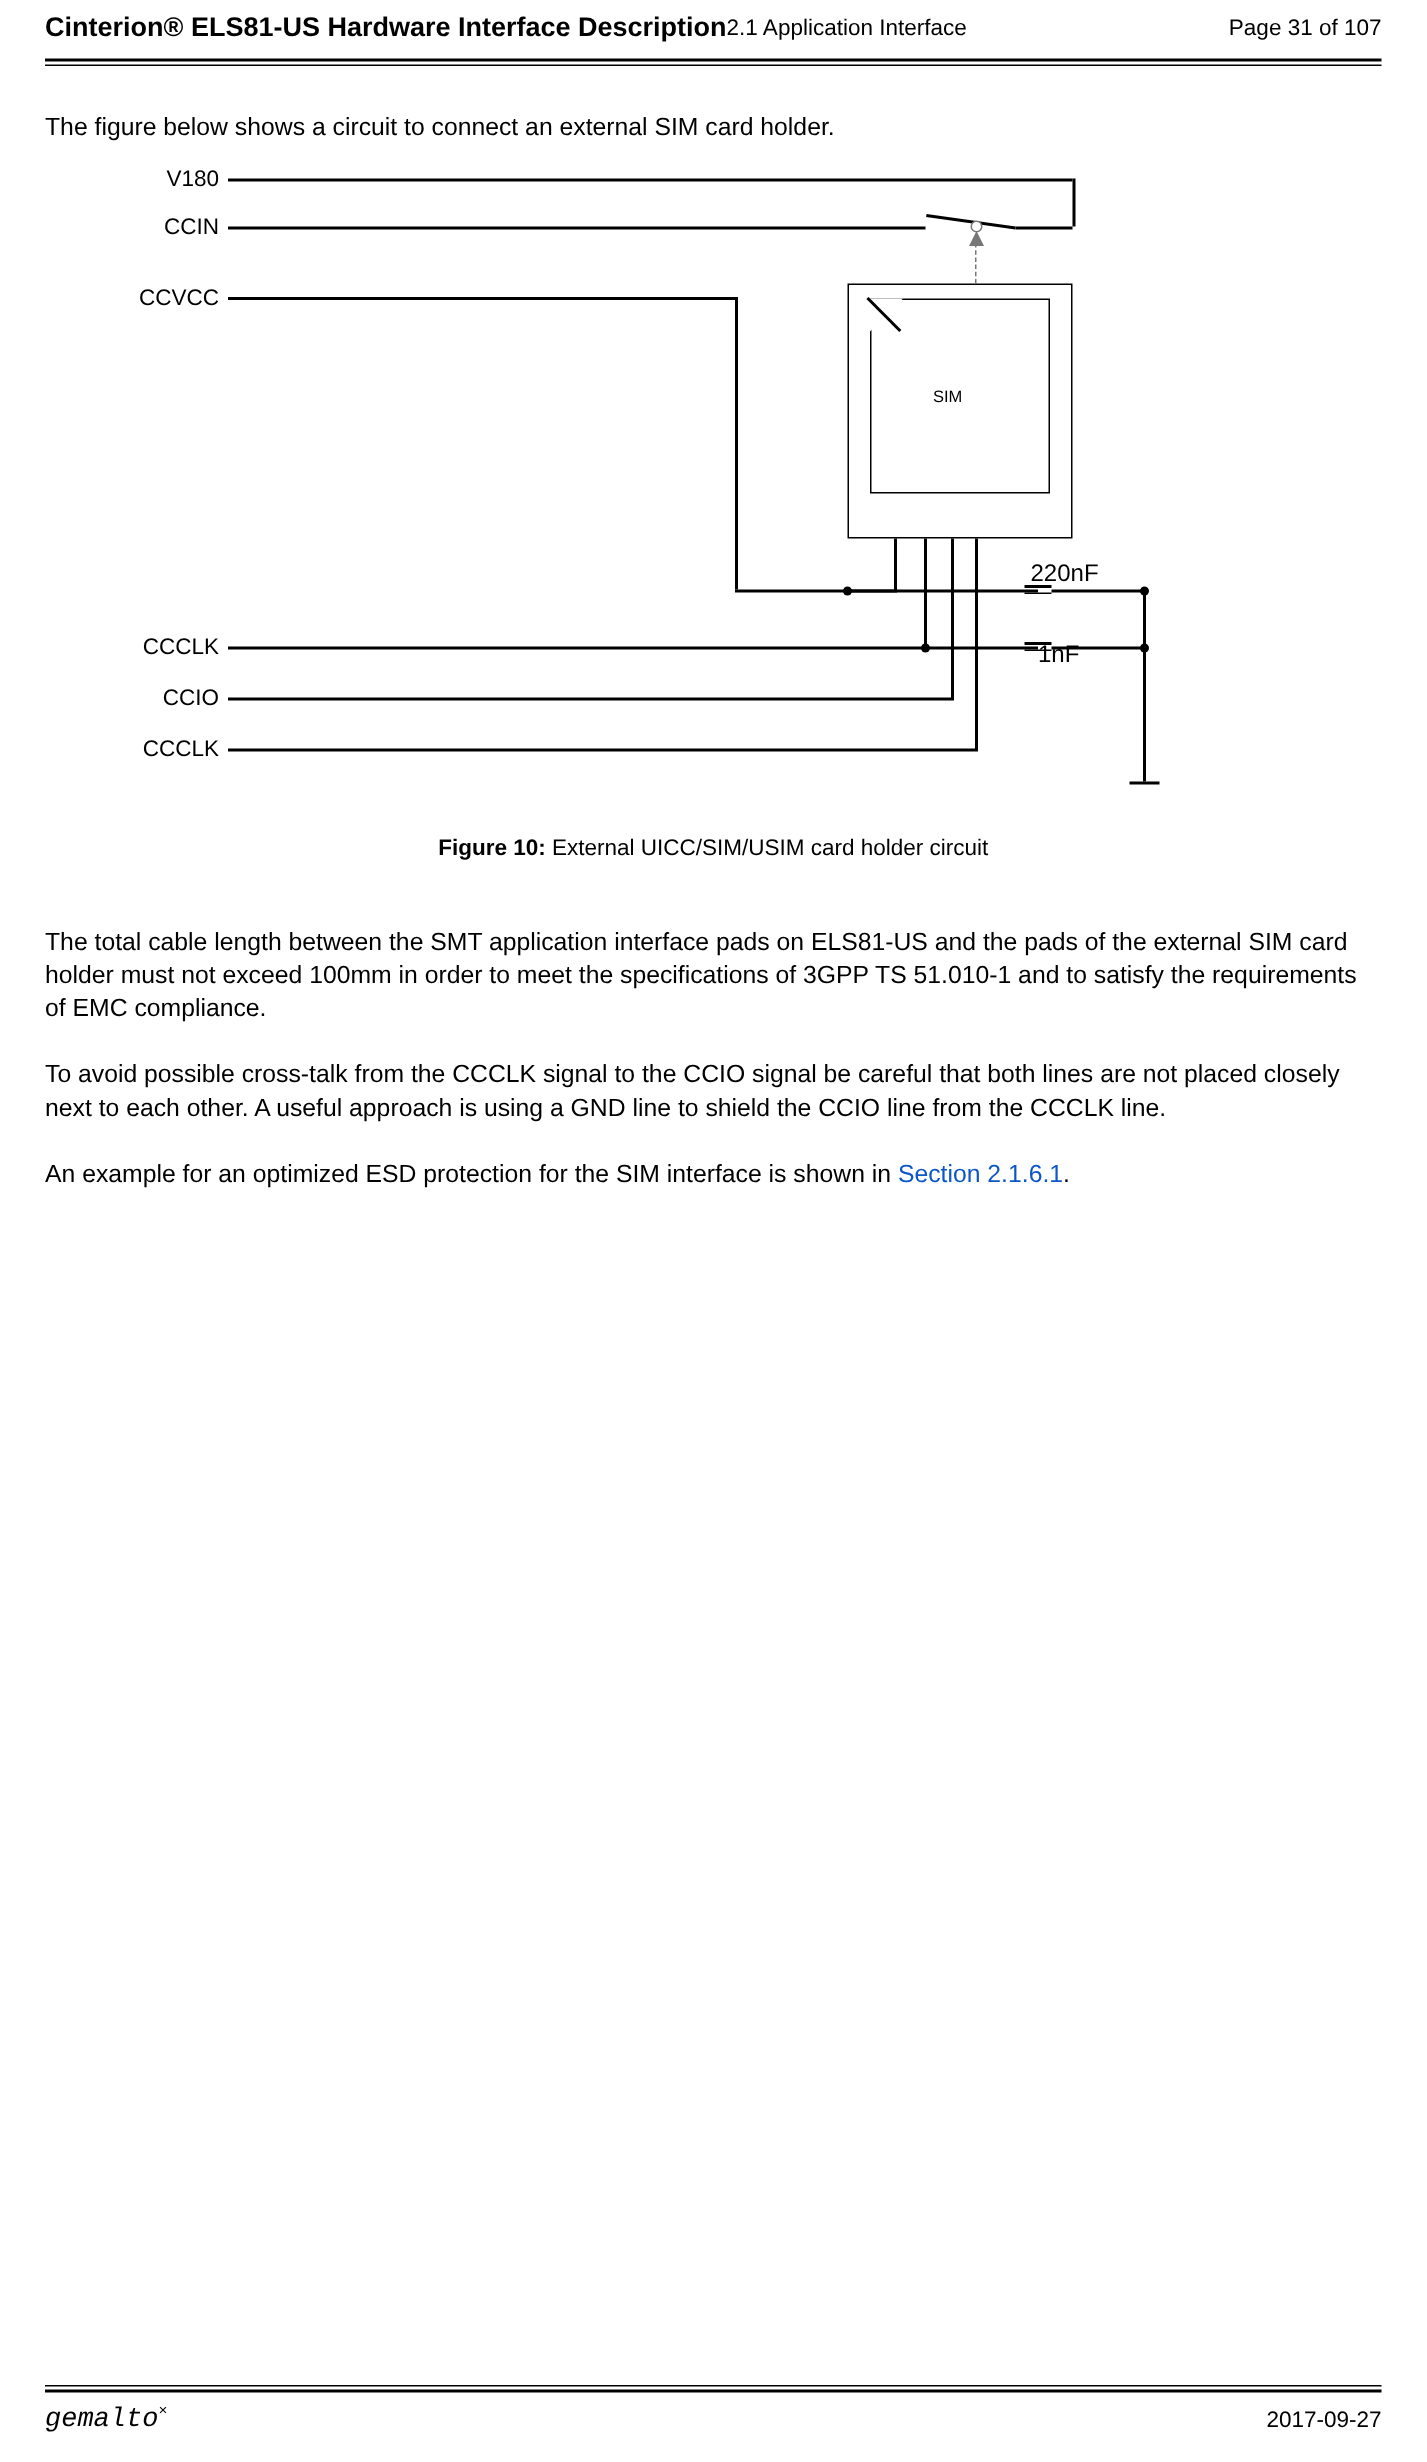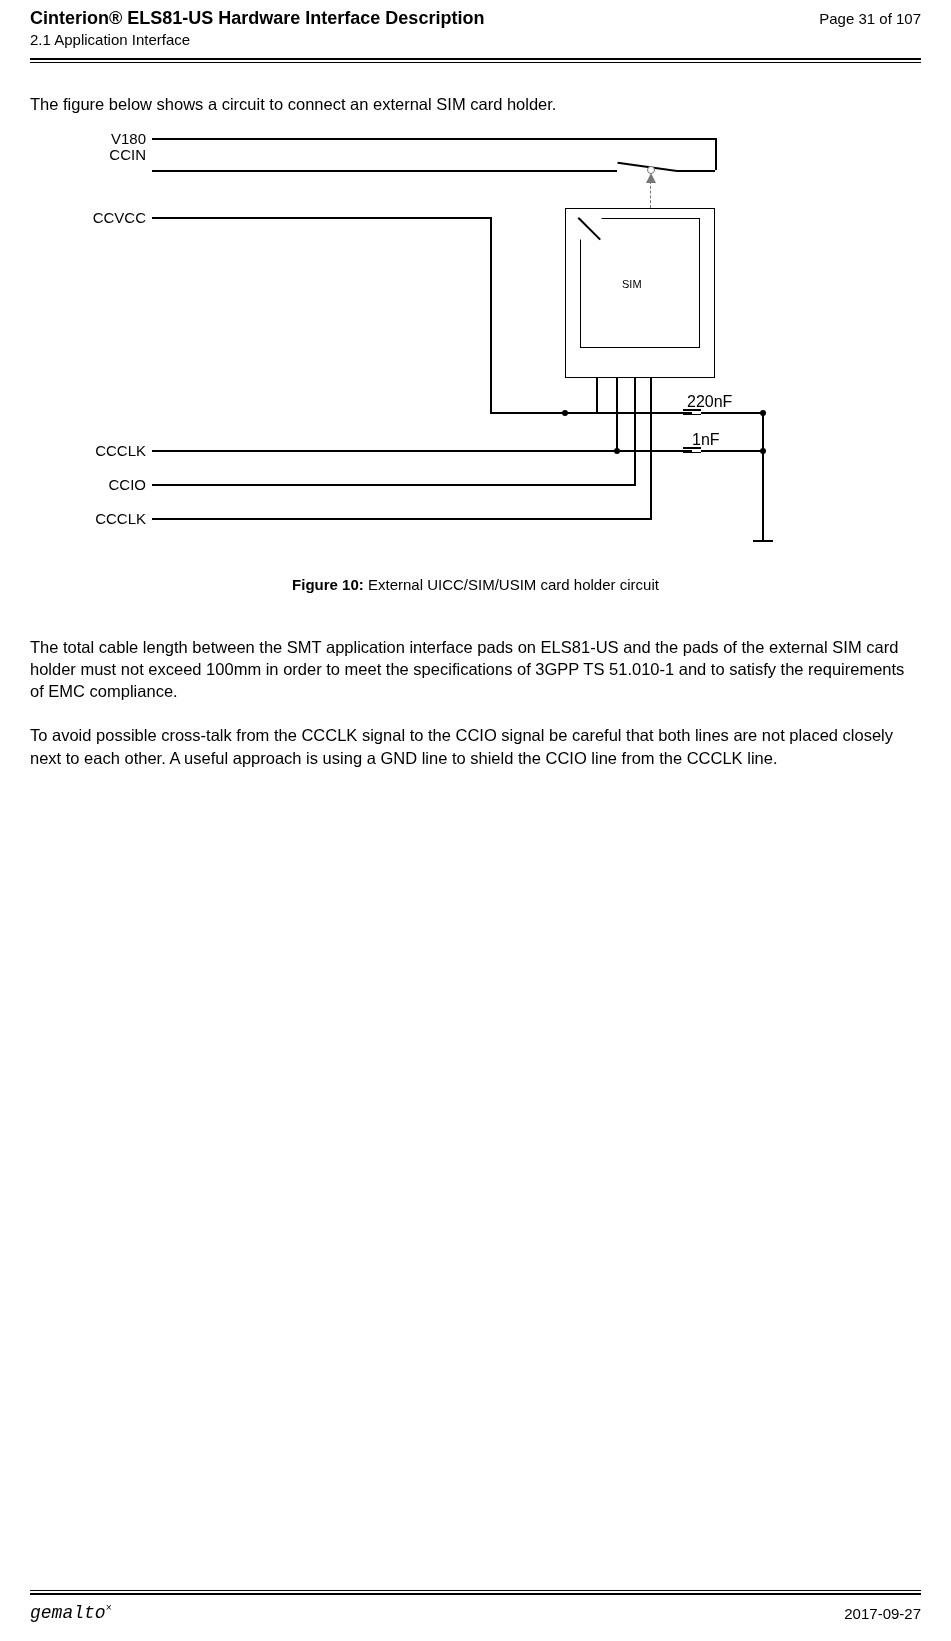--- a/index.html
+++ b/index.html
@@ -10,21 +10,21 @@
       position: relative;
       background: white;
       color: #000;
     }
     .header {
       padding: 8px 30px 4px 30px;
       display: flex;
       justify-content: space-between;
       align-items: flex-start;
     }
-    .header-left { display: flex; flex-direction: column; }
+    .header-left { display: flex; flex-direction: row; }
     .doc-title { font-size: 18px; font-weight: bold; }
     .doc-subtitle { font-size: 15px; margin-top: 2px; }
     .page-num { font-size: 15px; margin-top: 2px; }
     .header-rule {
       border: none;
       border-top: 2px solid #000;
       margin: 6px 30px 0 30px;
     }
     .header-rule2 {
       border: none;
@@ -193,21 +193,21 @@
 </div>
 <hr class="header-rule">
 <hr class="header-rule2">
 
 <div class="content">
   <p class="intro">The figure below shows a circuit to connect an external SIM card holder.</p>
 
   <div class="figure-area">
 
     <div class="sig-label" style="top:-4px">V180</div>
-    <div class="sig-label" style="top:12px">CCIN</div>
+    <div class="sig-label" style="top:28px">CCIN</div>
     <div class="sig-label" style="top:75px">CCVCC</div>
     <div class="sig-label" style="top:308px">CCCLK</div>
     <div class="sig-label" style="top:342px">CCIO</div>
     <div class="sig-label" style="top:376px">CCCLK</div>
 
     <div class="hline" style="left:122px; top:5px; width:563px;"></div>
     <div class="hline" style="left:122px; top:37px; width:465px;"></div>
     <div class="switch-line" style="left:587px; top:37px; width:60px;"></div>
     <div class="hline" style="left:647px; top:37px; width:38px;"></div>
     <div class="vline" style="left:685px; top:5px; height:32px;"></div>
@@ -245,36 +245,39 @@
     <div class="hline" style="left:671px; top:279px; width:62px;"></div>
     <div class="cap-label" style="left:657px; top:258px;">220nF</div>
 
     <div class="hline" style="left:586px; top:317px; width:76px;"></div>
     <div class="dot" style="left:587px; top:318px;"></div>
     <div class="cap-plates" style="left:653px; top:314px;">
         <div></div>
         <div></div>
       </div>
     <div class="hline" style="left:671px; top:317px; width:62px;"></div>
-    <div class="cap-label" style="left:662px; top:296px;">1nF</div>
+    <div class="cap-label" style="left:662px; top:312px;">1nF</div>
     <div class="dot" style="left:733px; top:318px;"></div>
 
     <div class="vline" style="left:732px; top:279px; height:128px;"></div>
     <div class="dot" style="left:733px; top:280px;"></div>
     <div class="hline" style="left:723px; top:407px; width:20px;"></div>
   </div>
 
   <p class="figure-caption">
     <b>Figure 10:</b>
     <span> </span>
     <span>External UICC/SIM/USIM card holder circuit</span>
   </p>
 
   <p class="para">The total cable length between the SMT application interface pads on ELS81-US and the pads of the external SIM card holder must not exceed 100mm in order to meet the specifications of 3GPP TS 51.010-1 and to satisfy the requirements of EMC compliance.</p>
   <p class="para">To avoid possible cross-talk from the CCCLK signal to the CCIO signal be careful that both lines are not placed closely next to each other. A useful approach is using a GND line to shield the CCIO line from the CCCLK line.</p>
+  <p class="para">
+    <span>An example for an optimized ESD protection for the SIM interface is shown in </span><span class="link-color">Section 2.1.6.1</span><span>.</span>
+  </p>
 </div>
 
 <div class="footer">
   <hr class="footer-rule">
   <hr class="footer-rule2">
   <div class="footer-row">
     <div class="gemalto">
       <span>gemalto</span><sup>×</sup>
     </div>
     <div>2017-09-27</div>

